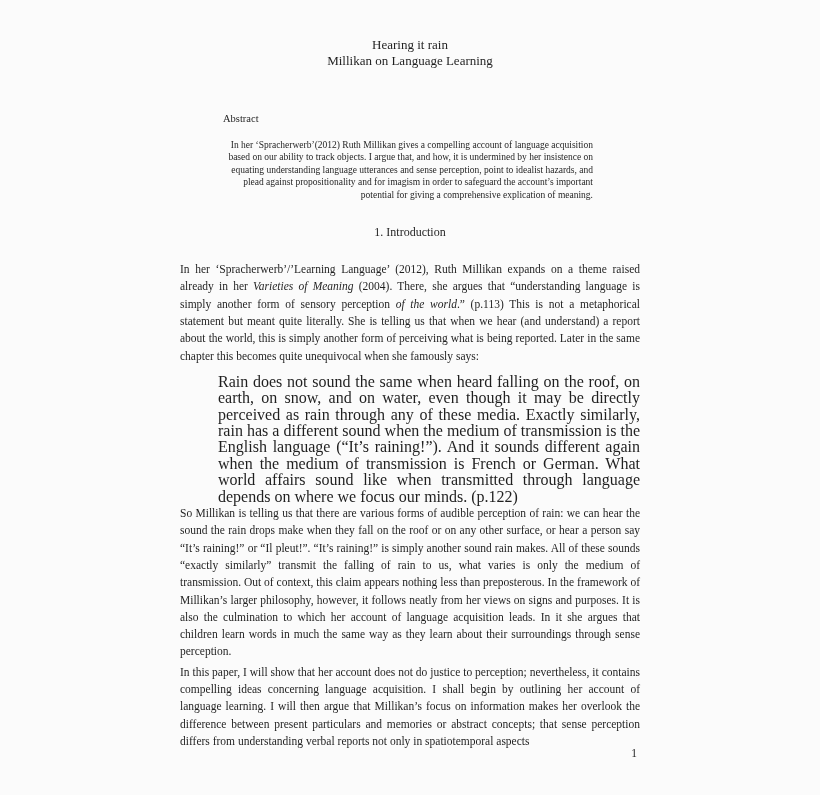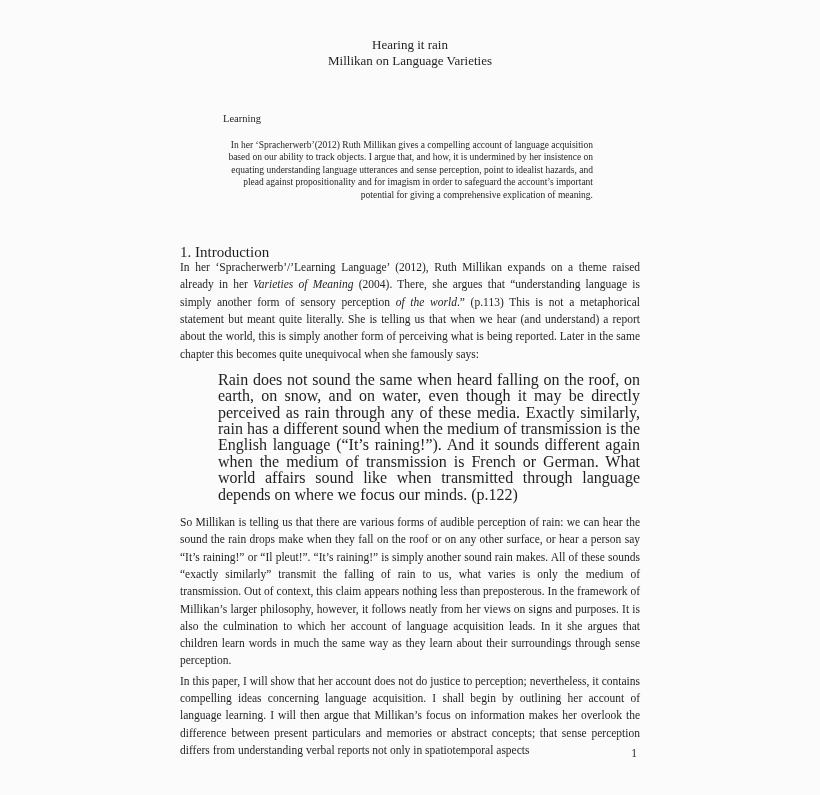--- a/index.html
+++ b/index.html
@@ -37,32 +37,33 @@
     font-size: 10.5px;
     line-height: 13px;
   }
   .abstract-body {
     margin-top: 14px;
     font-size: 9.5px;
     line-height: 12.4px;
     text-align: right;
   }
   .section-heading {
-    margin-top: 44px;
-    font-size: 15px;
+    margin-top: 24px;
+    font-size: 12px;
     line-height: 14px;
     font-weight: normal;
+    text-align: center;
   }
   p.body-par {
     font-size: 11.5px;
     line-height: 17.3px;
     text-align: justify;
   }
-  .par-1 { }
-  .par-2 { margin-top: 11px; }
+  .par-1 { margin-top: 22px; }
+  .par-2 { }
   .par-3 { margin-top: 3px; }
   blockquote.quote {
     margin-top: 9px;
     margin-left: 38px;
     width: 422px;
     font-size: 16px;
     line-height: 16.4px;
     text-align: justify;
   }
   .page-number {
@@ -75,25 +76,25 @@
   i { font-style: italic; }
 </style>
 </head>
 <body>
 
 <div class="page">
   <div class="content">
 
     <header class="title-block">
       <div>Hearing it rain</div>
-      <div>Millikan on Language Varieties</div>
+      <div>Millikan on Language Learning</div>
     </header>
 
     <section class="abstract-block">
-      <div class="abstract-heading">Learning</div>
+      <div class="abstract-heading">Abstract</div>
       <p class="abstract-body">In her ‘Spracherwerb’(2012) Ruth Millikan gives a compelling account of language acquisition based on our ability to track objects. I argue that, and how, it is undermined by her insistence on equating understanding language utterances and sense perception, point to idealist hazards, and plead against propositionality and for imagism in order to safeguard the account’s important potential for giving a comprehensive explication of meaning.</p>
     </section>
 
     <h2 class="section-heading">1. Introduction</h2>
 
     <p class="body-par par-1"><span>In her ‘Spracherwerb’/’Learning Language’ (2012), Ruth Millikan expands on a theme raised already in her </span><i>Varieties of Meaning</i><span> (2004). There, she argues that “understanding language is simply another form of sensory perception </span><i>of the world</i><span>.” (p.113) This is not a metaphorical statement but meant quite literally. She is telling us that when we hear (and understand) a report about the world, this is simply another form of perceiving what is being reported. Later in the same chapter this becomes quite unequivocal when she famously says:</span></p>
 
     <blockquote class="quote">Rain does not sound the same when heard falling on the roof, on earth, on snow, and on water, even though it may be directly perceived as rain through any of these media. Exactly similarly, rain has a different sound when the medium of transmission is the English language (“It’s raining!”). And it sounds different again when the medium of transmission is French or German. What world affairs sound like when transmitted through language depends on where we focus our minds. (p.122)</blockquote>
 
     <p class="body-par par-2">So Millikan is telling us that there are various forms of audible perception of rain: we can hear the sound the rain drops make when they fall on the roof or on any other surface, or hear a person say “It’s raining!” or “Il pleut!”. “It’s raining!” is simply another sound rain makes. All of these sounds “exactly similarly” transmit the falling of rain to us, what varies is only the medium of transmission. Out of context, this claim appears nothing less than preposterous. In the framework of Millikan’s larger philosophy, however, it follows neatly from her views on signs and purposes. It is also the culmination to which her account of language acquisition leads. In it she argues that children learn words in much the same way as they learn about their surroundings through sense perception.</p>

